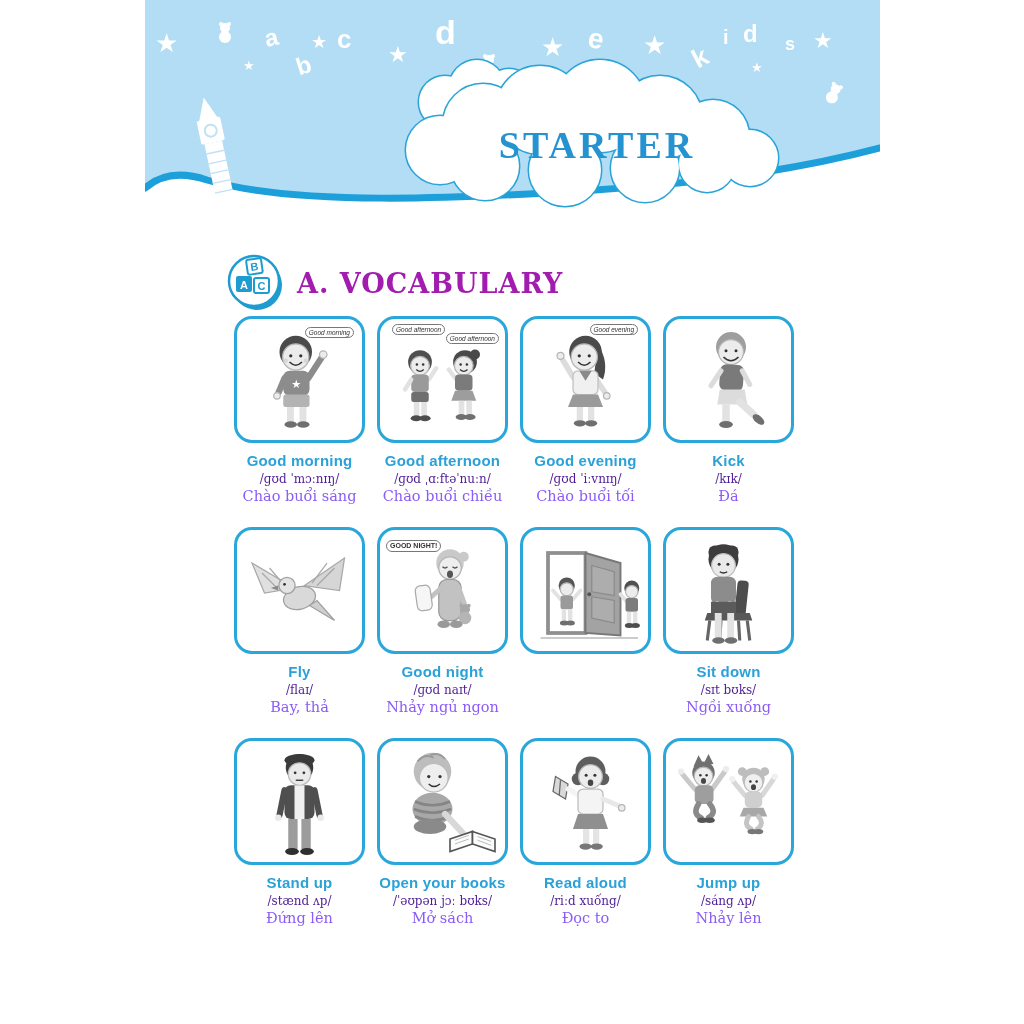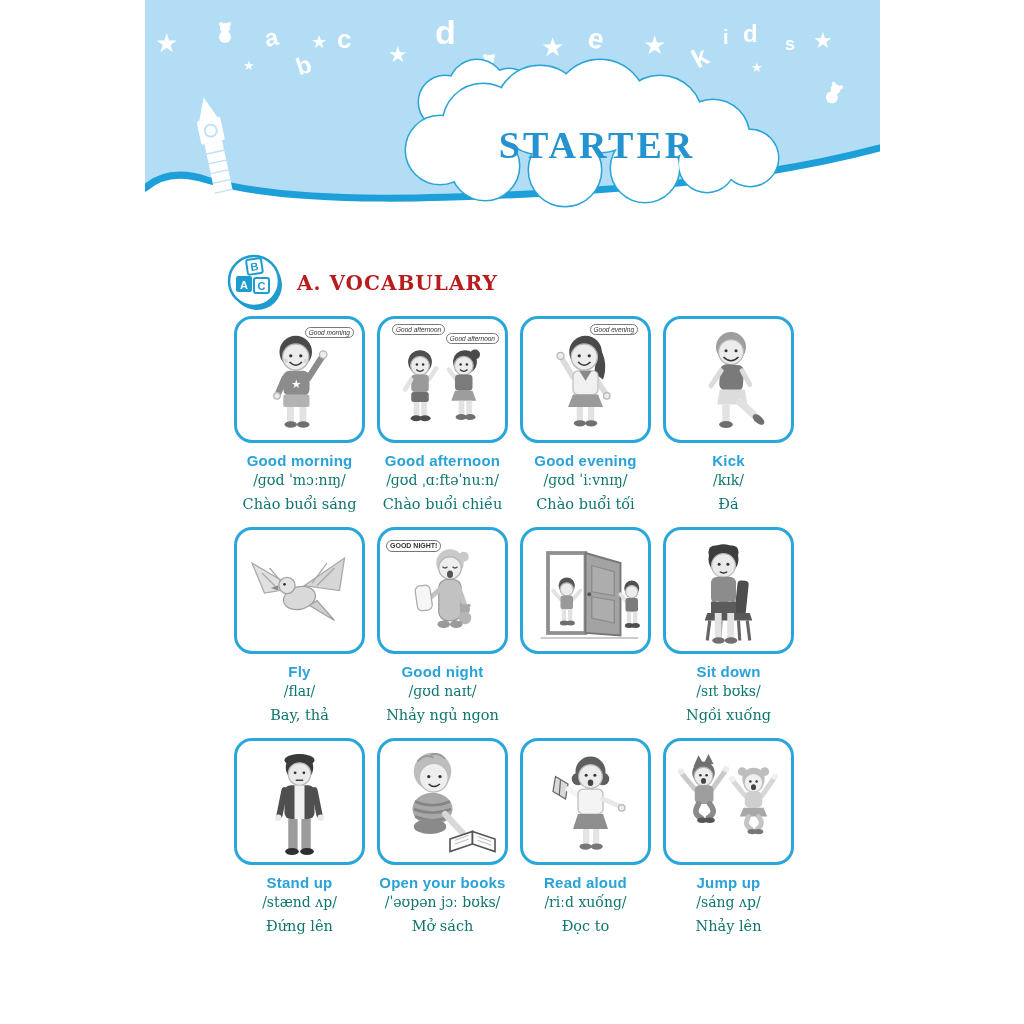--- a/index.html
+++ b/index.html
@@ -1,29 +1,29 @@
 <!DOCTYPE html>
 <html><head>
 <meta charset="utf-8">
 <style>
   html,body{margin:0;padding:0;background:#fff;}
   .page{position:relative;width:1024px;height:1024px;background:#fff;overflow:hidden;font-family:"Liberation Sans",sans-serif;}
   .header-svg{position:absolute;left:145px;top:0;}
   .section-head{position:absolute;left:226px;top:254px;display:flex;align-items:center;gap:13px;}
-  .section-title{font-family:"DejaVu Serif",serif;font-weight:bold;font-size:20px;color:#b91c1c;letter-spacing:1px;}
+  .section-title{font-family:"DejaVu Serif",serif;font-weight:bold;font-size:27px;color:#a21caf;letter-spacing:1px;}
   .grid{position:absolute;left:234px;top:316px;display:grid;grid-template-columns:repeat(4,131px);column-gap:12px;}
   .cell{height:211px;display:flex;flex-direction:column;align-items:stretch;}
   .card{position:relative;height:121px;border:3px solid #2aa7da;border-radius:18px;background:#fff;}
   .illus{position:absolute;left:0;top:0;width:100%;height:100%;}
   .bubble{position:absolute;background:#fff;border:1px solid #777;border-radius:7px;font-size:6.5px;font-style:italic;padding:1px 3px;text-align:center;line-height:1.15;color:#333;z-index:2;max-width:56px;}
   .bubble.caps{font-style:normal;font-weight:bold;font-size:7px;border-radius:10px;}
   .labels{text-align:center;margin-top:9px;}
   .word{font-size:15px;font-weight:bold;color:#2aa2d8;letter-spacing:.2px;}
-  .ipa{font-family:"DejaVu Serif",serif;font-size:14px;color:#0f766e;margin-top:3px;}
-  .viet{font-family:"DejaVu Serif",serif;font-size:14.5px;color:#0f766e;margin-top:8px;}
+  .ipa{font-family:"DejaVu Serif",serif;font-size:12px;color:#4c1d95;margin-top:3px;}
+  .viet{font-family:"DejaVu Serif",serif;font-size:14.5px;color:#8b5cf6;margin-top:2px;}
   text{font-family:"Liberation Sans",sans-serif;}
   .star{font-family:"DejaVu Sans",sans-serif;}
 </style>
 </head>
 <body>
 
 <div class="page">
 
   <svg class="header-svg" width="735" height="218" viewBox="0 0 735 218">
     <path d="M0,0 H735 V148 C660,168 560,183 450,190 C310,199 150,206 62,180 C38,172 16,174 0,188 Z" fill="#b2ddf4"></path>

